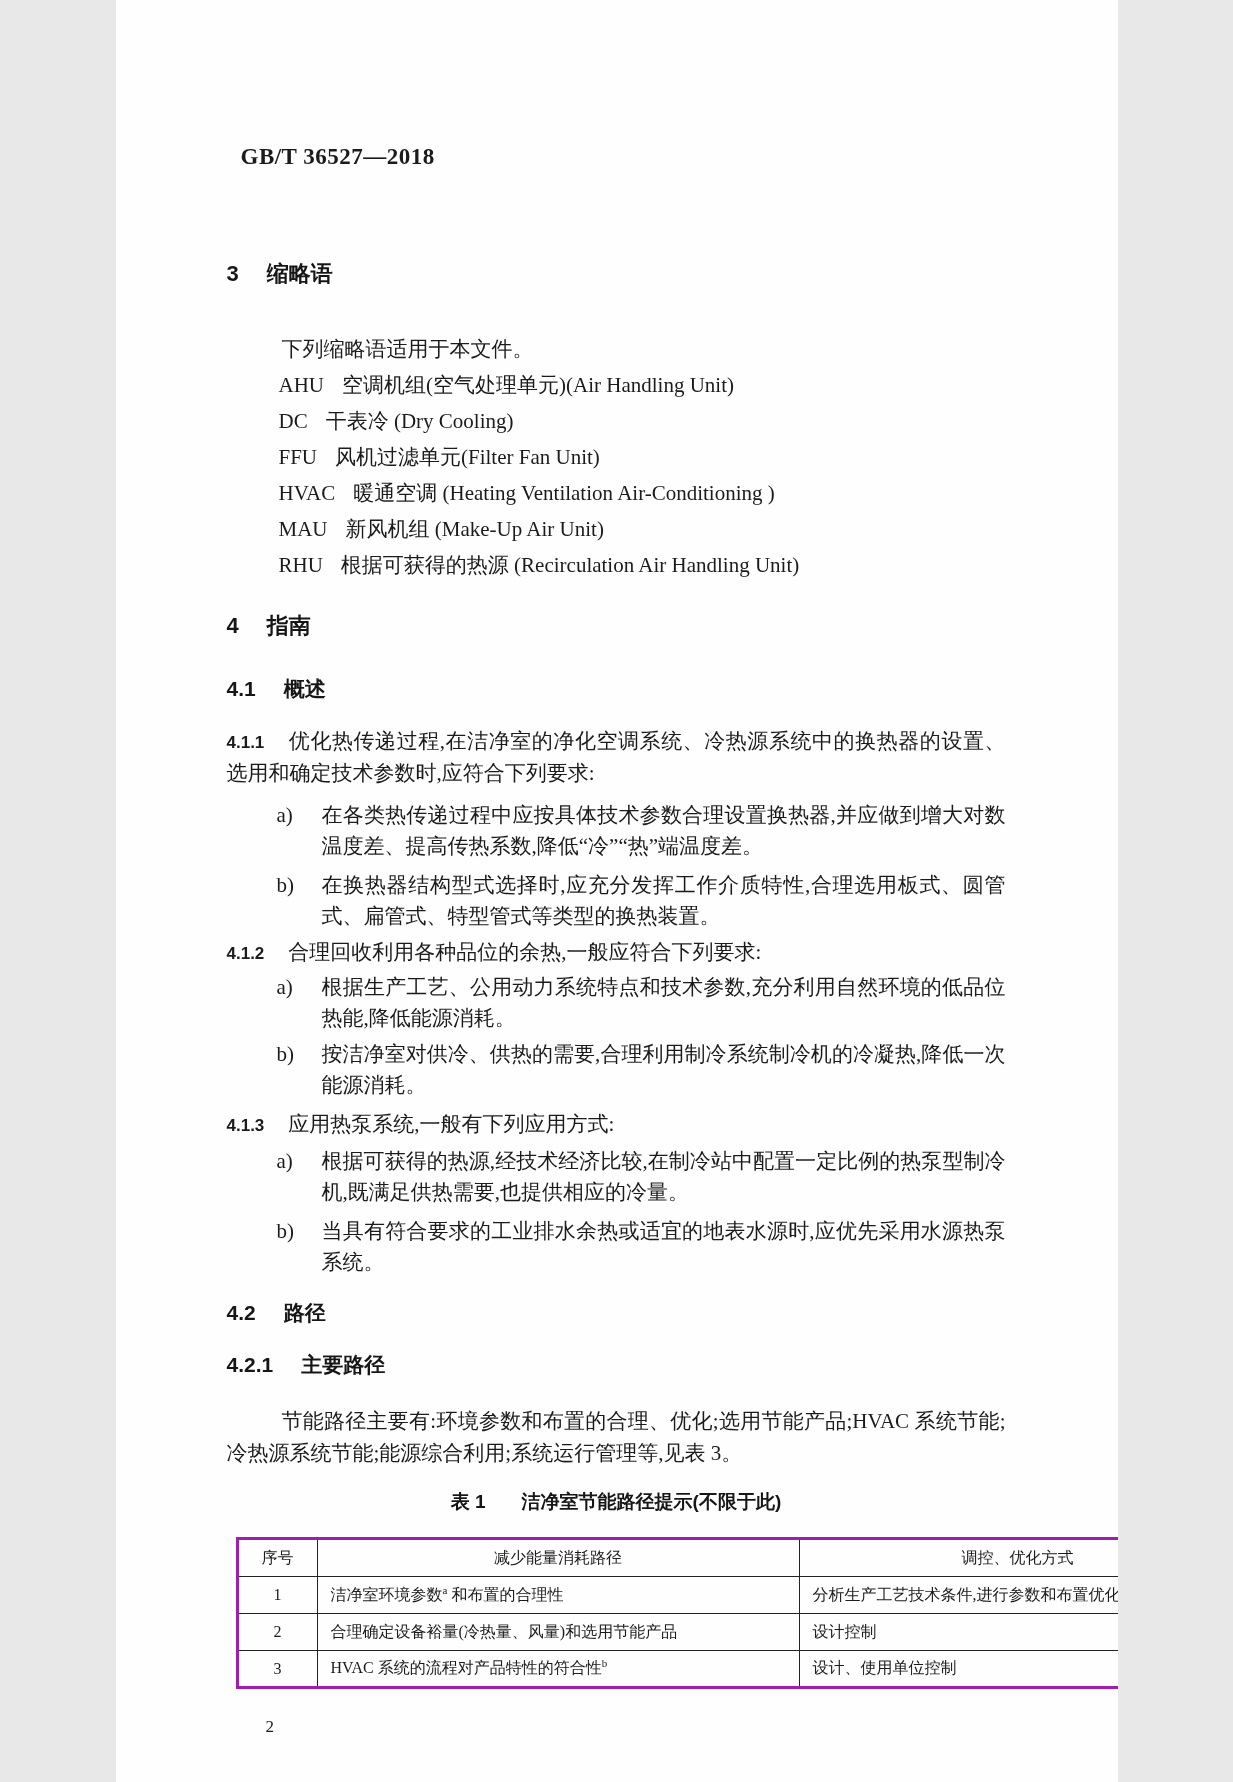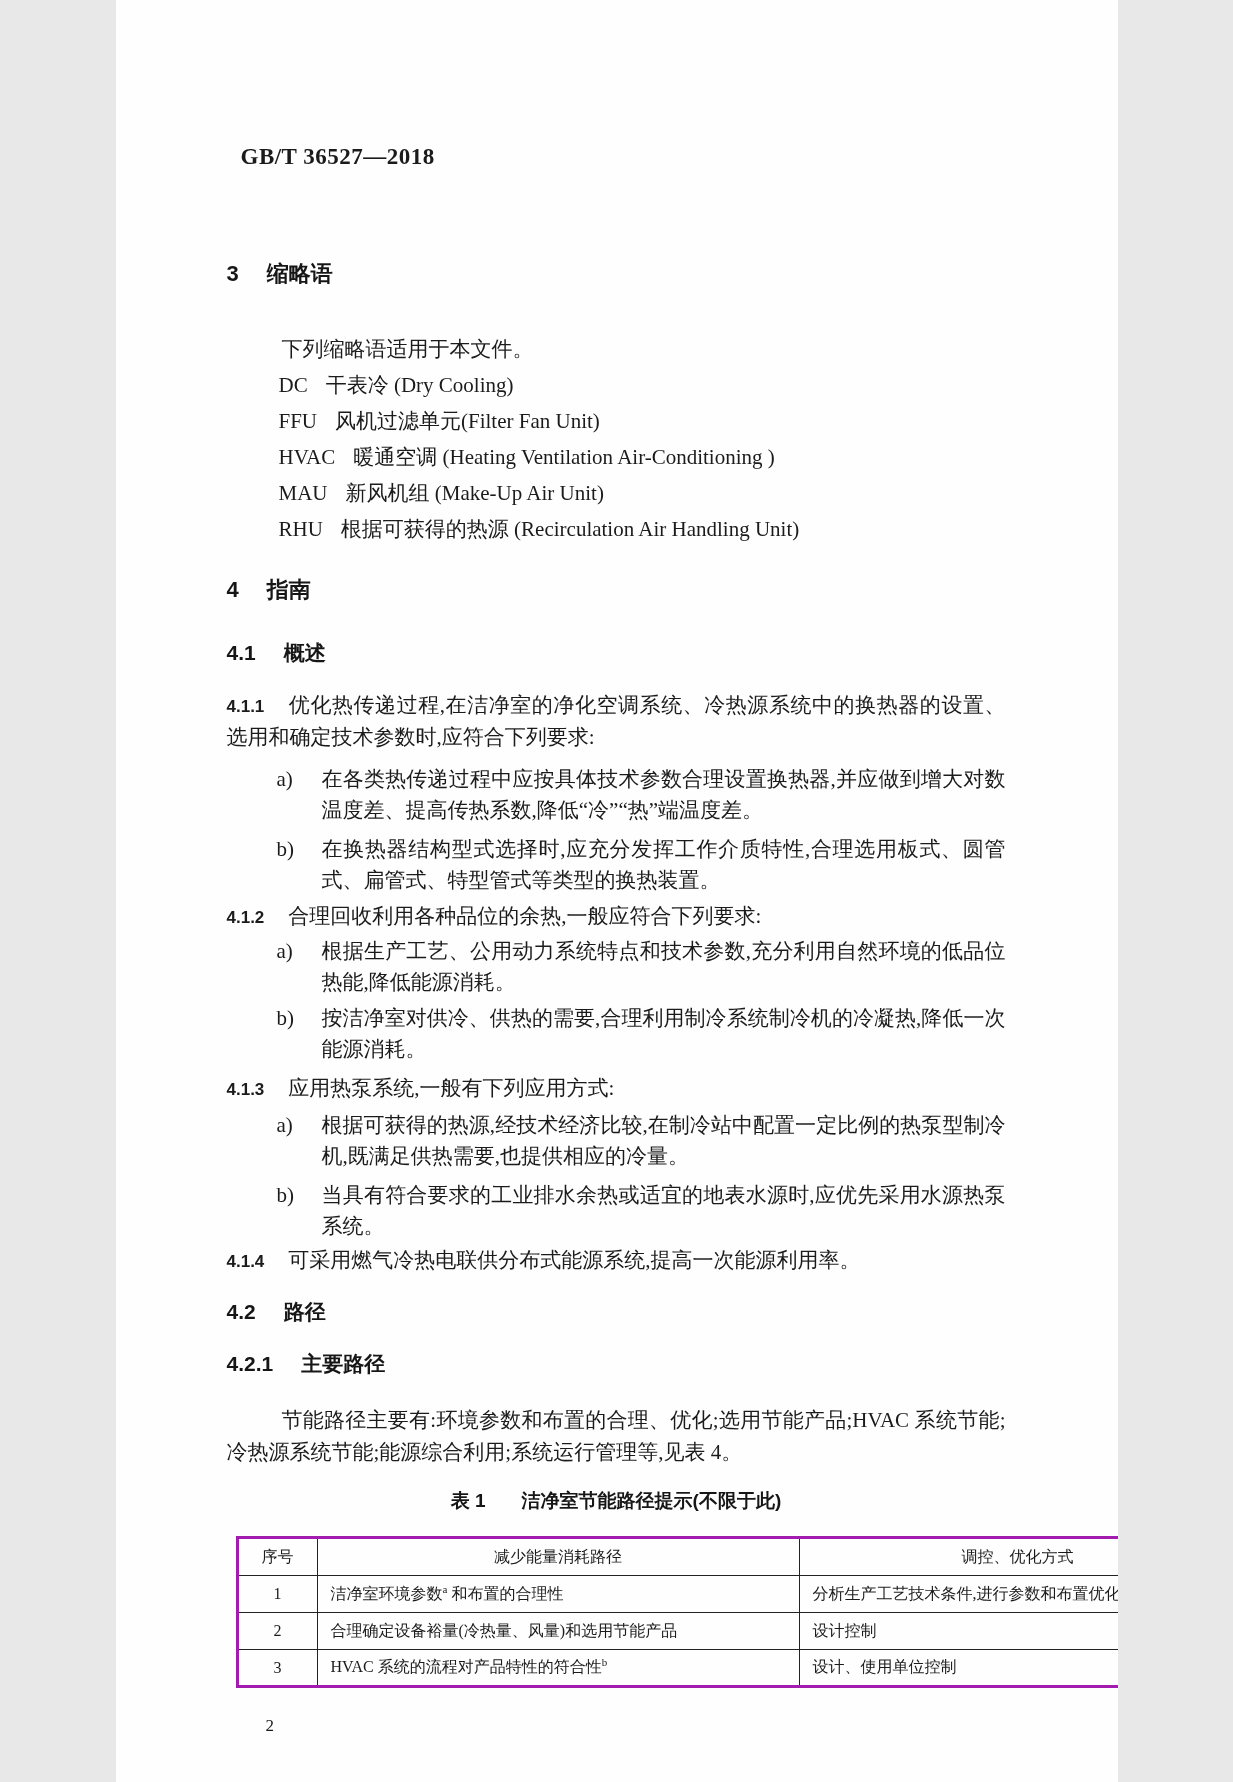--- a/index.html
+++ b/index.html
@@ -135,20 +135,23 @@
   <div class="doc-number">GB/T 36527—2018</div>
 
   <div class="heading h2 sec3-heading">
     <span class="h-num">3</span><span>缩略语</span>
   </div>
 
   <p class="intro">下列缩略语适用于本文件。</p>
 
   <div class="abbr-list">
     <div class="abbr-row">
+      <span class="abbr">AHU</span><span class="def">空调机组(空气处理单元)(Air Handling Unit)</span>
+    </div>
+    <div class="abbr-row">
       <span class="abbr">DC</span><span class="def">干表冷 (Dry Cooling)</span>
     </div>
     <div class="abbr-row">
       <span class="abbr">FFU</span><span class="def">风机过滤单元(Filter Fan Unit)</span>
     </div>
     <div class="abbr-row">
       <span class="abbr">HVAC</span><span class="def">暖通空调 (Heating Ventilation Air-Conditioning )</span>
     </div>
     <div class="abbr-row">
       <span class="abbr">MAU</span><span class="def">新风机组 (Make-Up Air Unit)</span>
@@ -195,33 +198,30 @@
   </p>
   <div class="item mt5">
     <span class="ilabel">a)</span>
     <span class="itext">根据可获得的热源,经技术经济比较,在制冷站中配置一定比例的热泵型制冷机,既满足供热需要,也提供相应的冷量。</span>
   </div>
   <div class="item mt8">
     <span class="ilabel">b)</span>
     <span class="itext">当具有符合要求的工业排水余热或适宜的地表水源时,应优先采用水源热泵系统。</span>
   </div>
 
-  <p class="clause c414">
-    <span class="cnum">4.1.4</span><span>可采用燃气冷热电联供分布式能源系统,提高一次能源利用率。</span>
-  </p>
 
   <div class="heading h3 s42-heading">
     <span class="h-num">4.2</span><span>路径</span>
   </div>
 
   <div class="heading h3 s421-heading">
     <span class="h-num">4.2.1</span><span>主要路径</span>
   </div>
 
-  <p class="para-421">节能路径主要有:环境参数和布置的合理、优化;选用节能产品;HVAC 系统节能;冷热源系统节能;能源综合利用;系统运行管理等,见表 4。</p>
+  <p class="para-421">节能路径主要有:环境参数和布置的合理、优化;选用节能产品;HVAC 系统节能;冷热源系统节能;能源综合利用;系统运行管理等,见表 3。</p>
 
   <div class="table-caption">
     <span class="cap-label">表 1</span><span>洁净室节能路径提示(不限于此)</span>
   </div>
 
   <table class="t1">
     <colgroup>
         <col class="c-no">
         <col class="c-path">
         <col class="c-ctrl">

